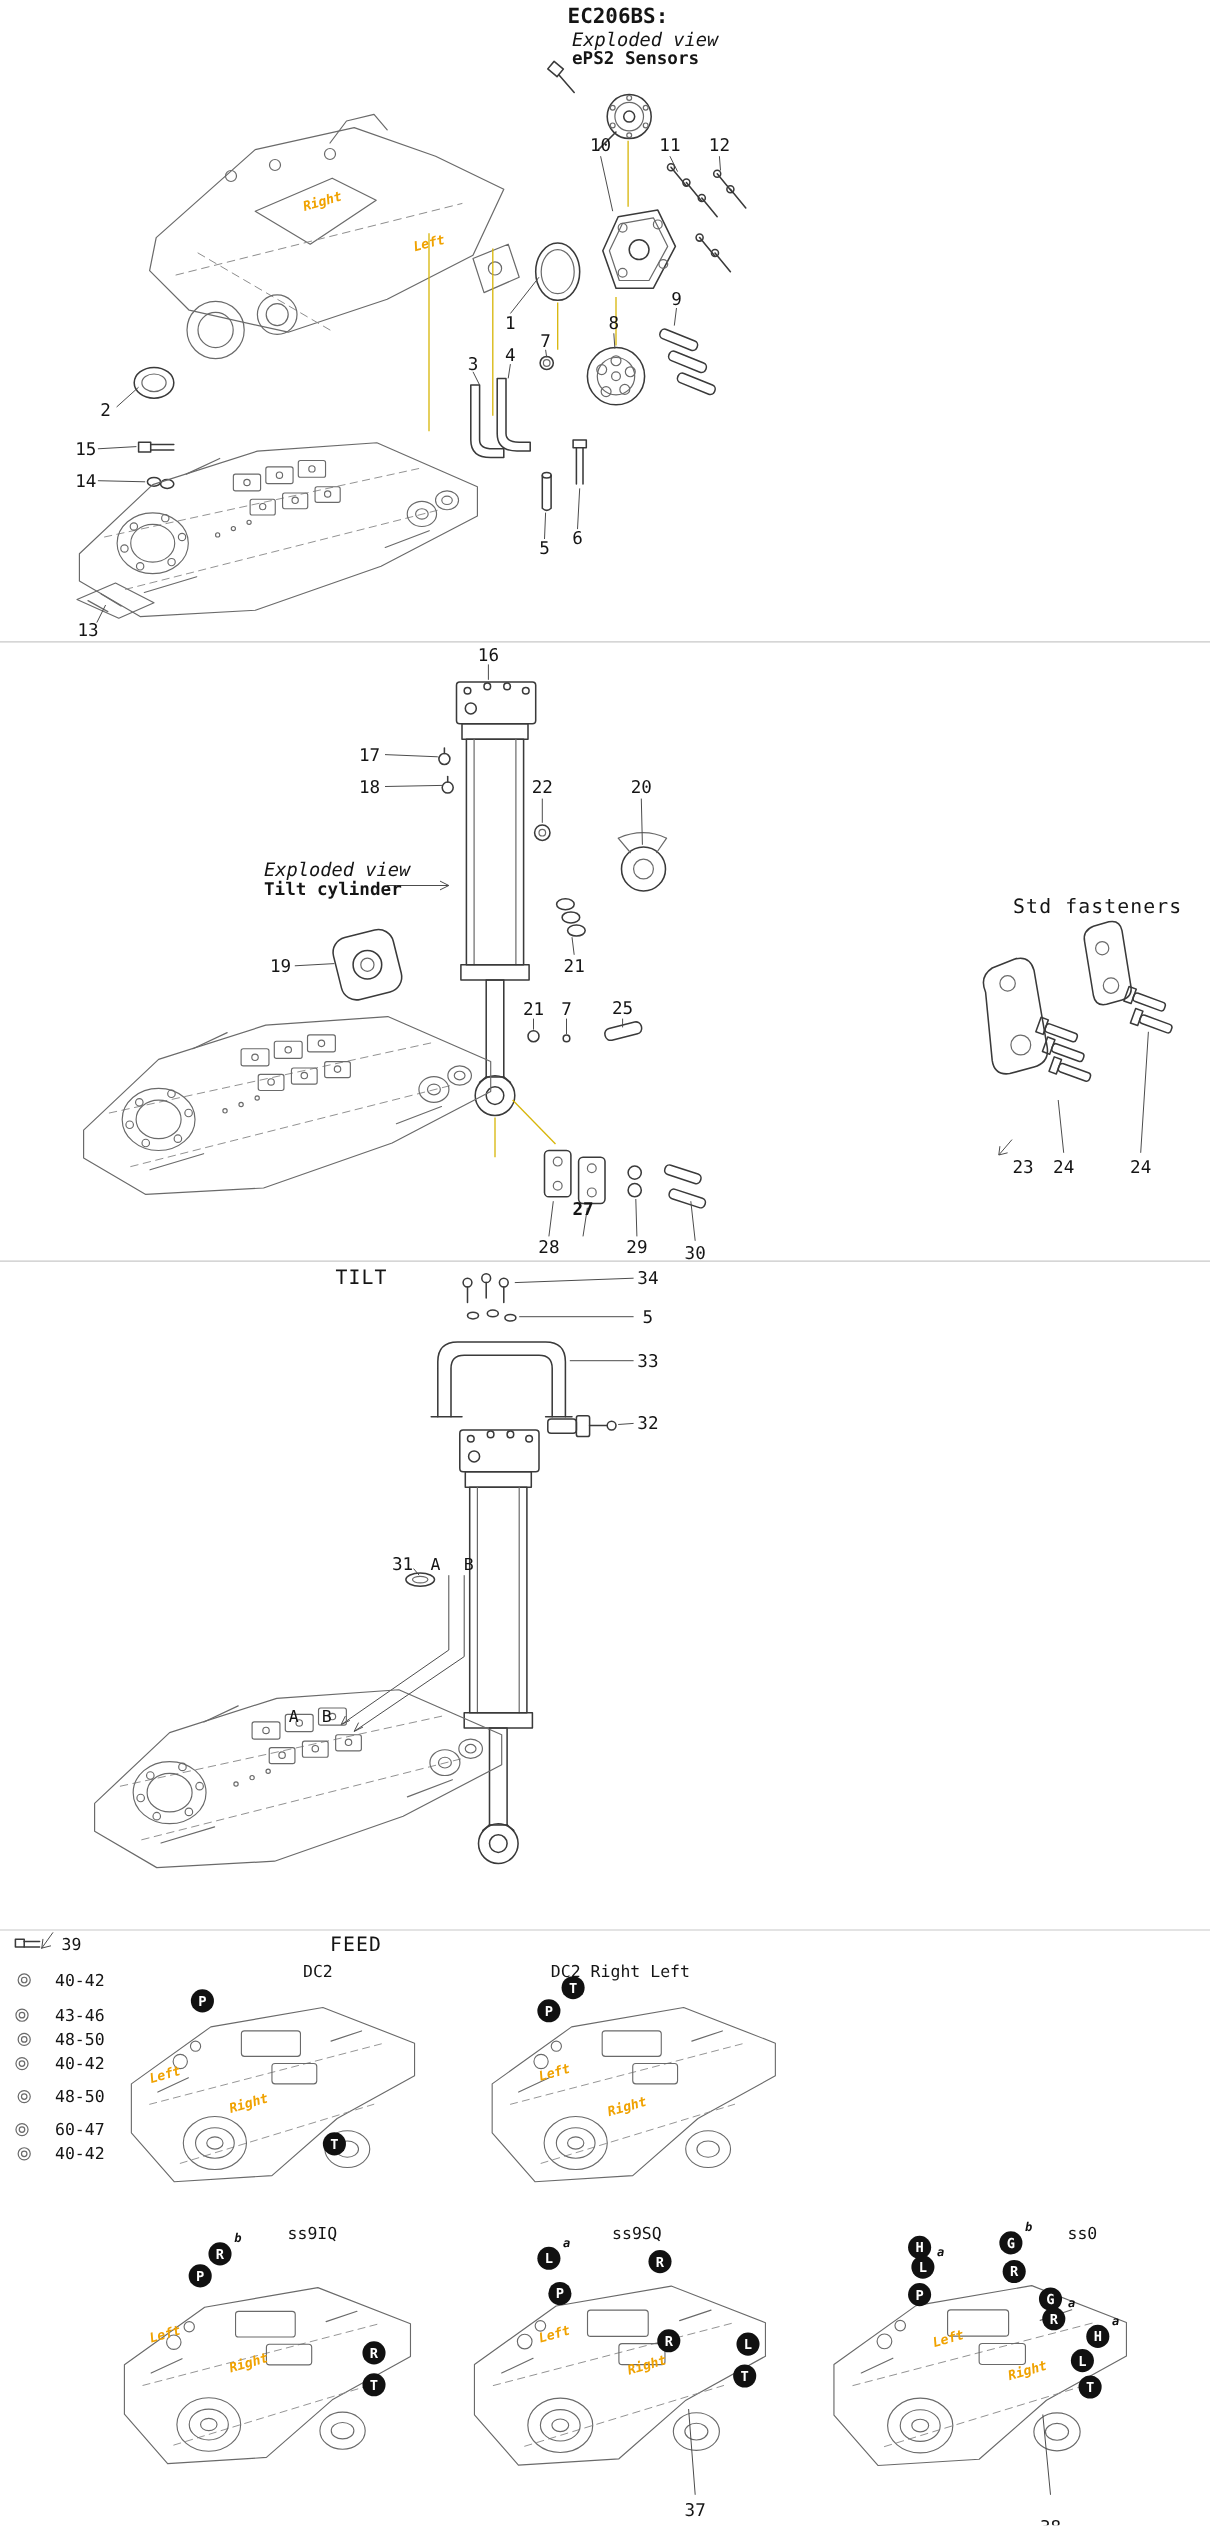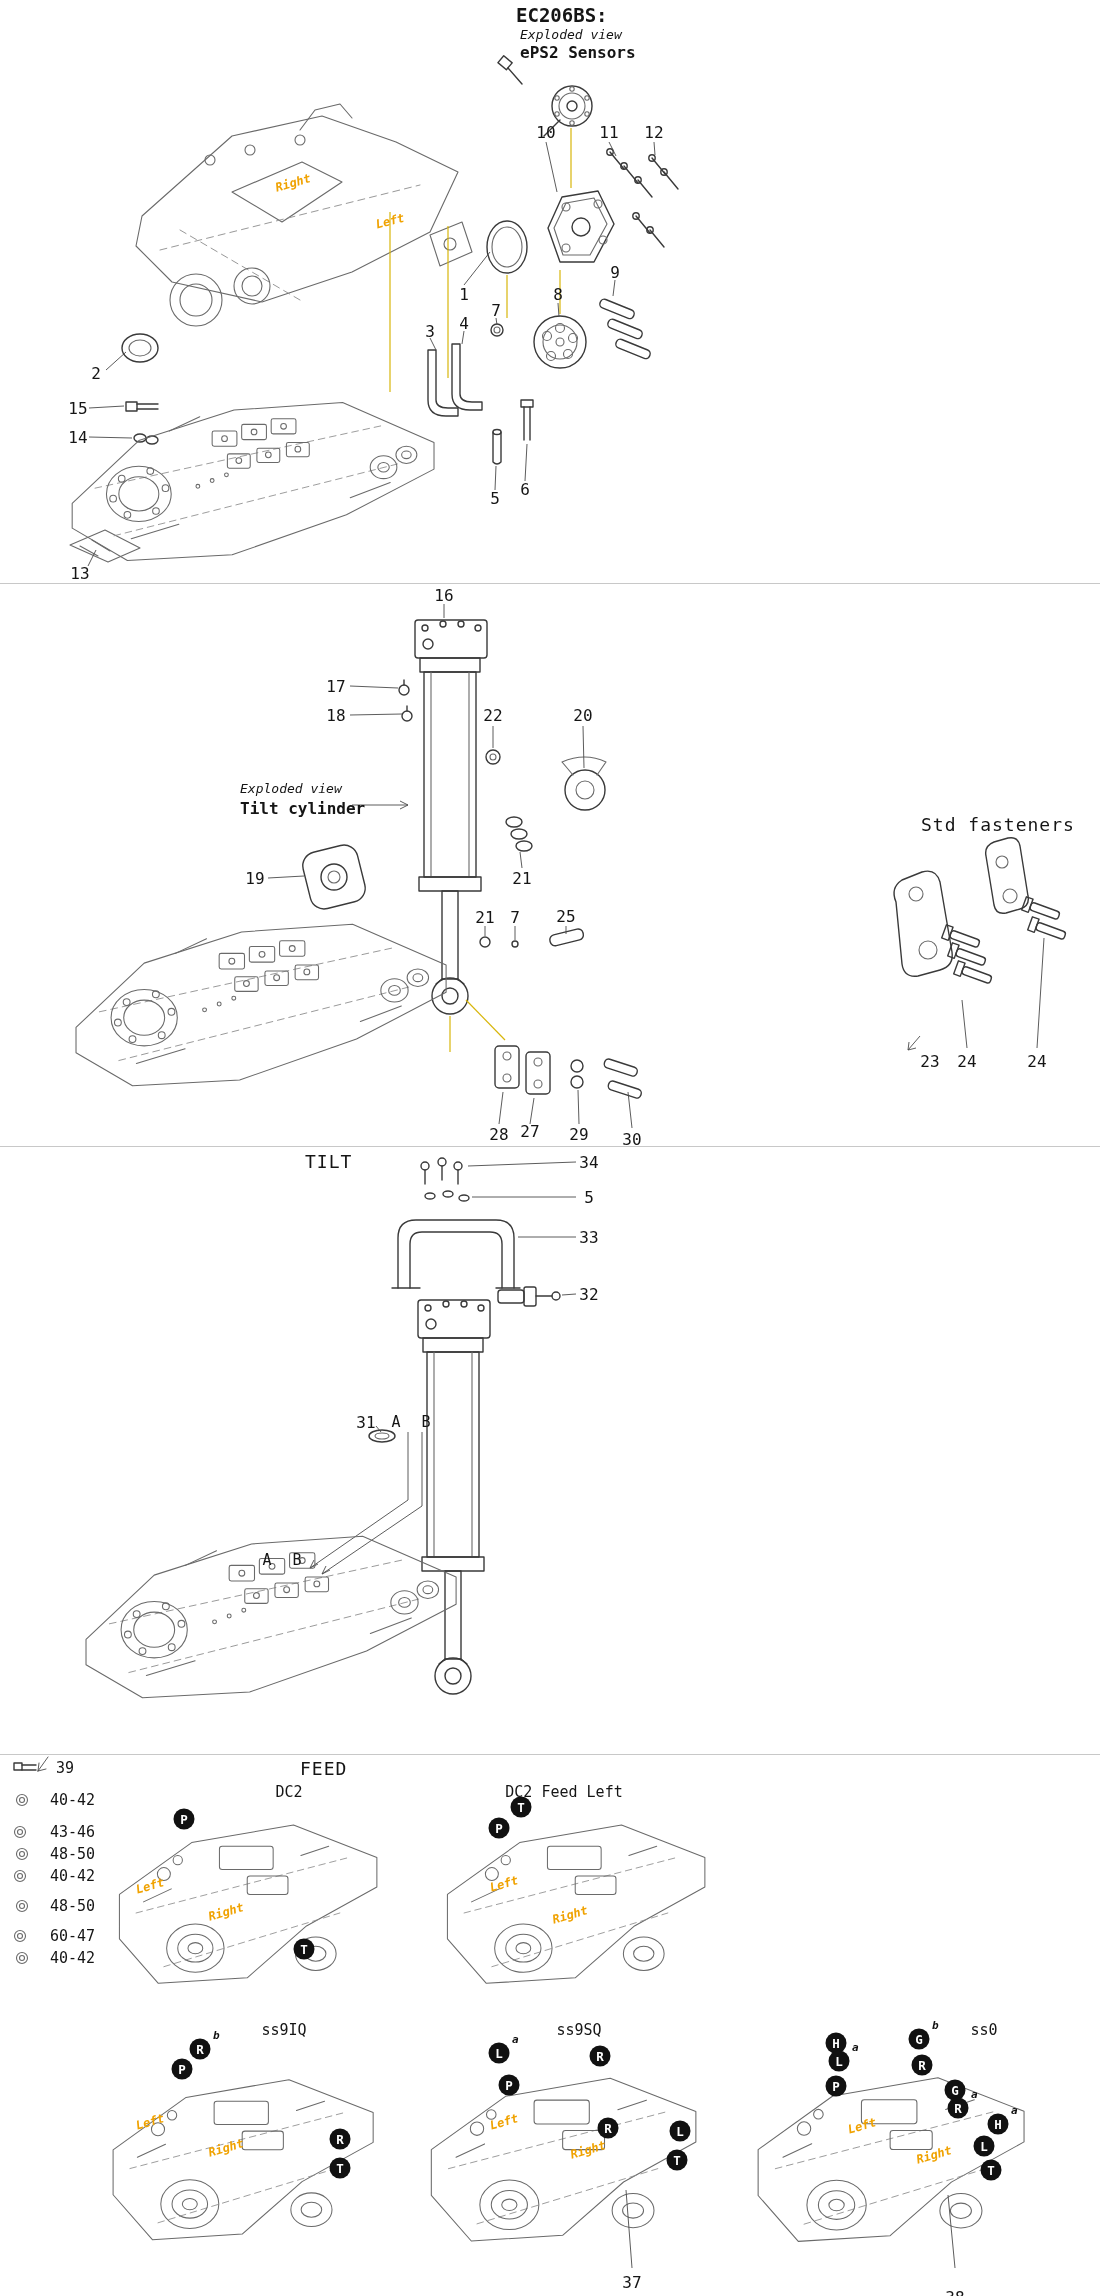--- a/index.html
+++ b/index.html
@@ -13,21 +13,21 @@
   .yel{fill:none;stroke:#d8b60a;stroke-width:1.2;}
   .ld {fill:none;stroke:#4a4a4a;stroke-width:0.9;}
   .div{stroke:#c8c8c8;stroke-width:1;}
   
   .callout{position:absolute;white-space:nowrap;color:#151515;}
   .num{font-size:16px;transform:translate(-50%,-50%);}
   .ab{font-size:15px;letter-spacing:6px;transform:translate(-50%,-50%);}
   .hw{font-size:15px;transform:translateY(-50%);}
   .variant{font-size:15px;transform:translate(-50%,-50%);}
   .title-lg{position:absolute;font-size:19px;font-weight:bold;}
-  .view-italic{position:absolute;font-size:13px;font-style:italic;}
+  .view-italic{position:absolute;font-size:17px;font-style:italic;}
   .view-bold{position:absolute;font-size:16px;font-weight:bold;}
   .sec-title{position:absolute;font-size:18px;letter-spacing:1px;}
   .orient{position:absolute;color:#f0a200;font-size:12px;font-weight:bold;font-style:italic;white-space:nowrap;}
   .marker{position:absolute;width:21px;height:21px;border-radius:50%;background:#111;color:#fff;
           font-size:12.5px;font-weight:bold;display:flex;align-items:center;justify-content:center;
           transform:translate(-50%,-50%);}
   .marker .sup{position:absolute;top:-10px;right:-9px;color:#111;font-size:11px;font-weight:bold;font-style:italic;}
 </style>
 </head>
 <body>
@@ -415,34 +415,34 @@
       <span class="callout num" style="left: 583px; top: 715px;">20</span>
       <span class="callout num" style="left: 255px; top: 878px;">19</span>
       <span class="callout num" style="left: 522px; top: 878px;">21</span>
       <span class="callout num" style="left: 485px; top: 917px;">21</span>
       <span class="callout num" style="left: 515px; top: 917px;">7</span>
       <span class="callout num" style="left: 566px; top: 916px;">25</span>
       <span class="callout num" style="left: 930px; top: 1061px;">23</span>
       <span class="callout num" style="left: 967px; top: 1061px;">24</span>
       <span class="callout num" style="left: 1037px; top: 1061px;">24</span>
       <span class="callout num" style="left: 499px; top: 1134px;">28</span>
-      <span class="callout num" style="left: 530px; top: 1131px;">27</span>
+      <span class="callout num" style="left: 530px; top: 1099px; font-weight: bold;">27</span>
       <span class="callout num" style="left: 579px; top: 1134px; text-align: center;">29</span>
       <span class="callout num" style="left: 632px; top: 1139px;">30</span>
       <span class="callout num" style="left: 589px; top: 1162px;">34</span>
       <span class="callout num" style="left: 589px; top: 1197px;">5</span>
       <span class="callout num" style="left: 589px; top: 1237px;">33</span>
       <span class="callout num" style="left: 589px; top: 1294px;">32</span>
       <span class="callout num" style="left: 366px; top: 1422px;">31</span>
       <span class="callout ab" style="left: 414px; top: 1422px;">A B</span>
       <span class="callout ab" style="left: 285px; top: 1560px;">A B</span>
       <span class="callout num" style="left: 632px; top: 2282px;">37</span>
       <span class="callout num" style="left: 955px; top: 2282px; margin-top: 15px;">38</span>
       <span class="callout variant" style="left: 289px; top: 1792px;">DC2</span>
-      <span class="callout variant" style="left: 564px; top: 1792px;">DC2 Feed Left</span>
+      <span class="callout variant" style="left: 564px; top: 1792px;">DC2 Right Left</span>
       <span class="callout variant" style="left: 284px; top: 2030px;">ss9IQ</span>
       <span class="callout variant" style="left: 579px; top: 2030px;">ss9SQ</span>
       <span class="callout variant" style="left: 984px; top: 2030px;">ss0</span>
       <span class="callout hw" style="left: 56px; top: 1768px;">39</span>
       <span class="callout hw" style="left: 50px; top: 1800px;">40-42</span>
       <span class="callout hw" style="left: 50px; top: 1832px;">43-46</span>
       <span class="callout hw" style="left: 50px; top: 1854px;">48-50</span>
       <span class="callout hw" style="left: 50px; top: 1876px;">40-42</span>
       <span class="callout hw" style="left: 50px; top: 1906px;">48-50</span>
       <span class="callout hw" style="left: 50px; top: 1936px;">60-47</span>

